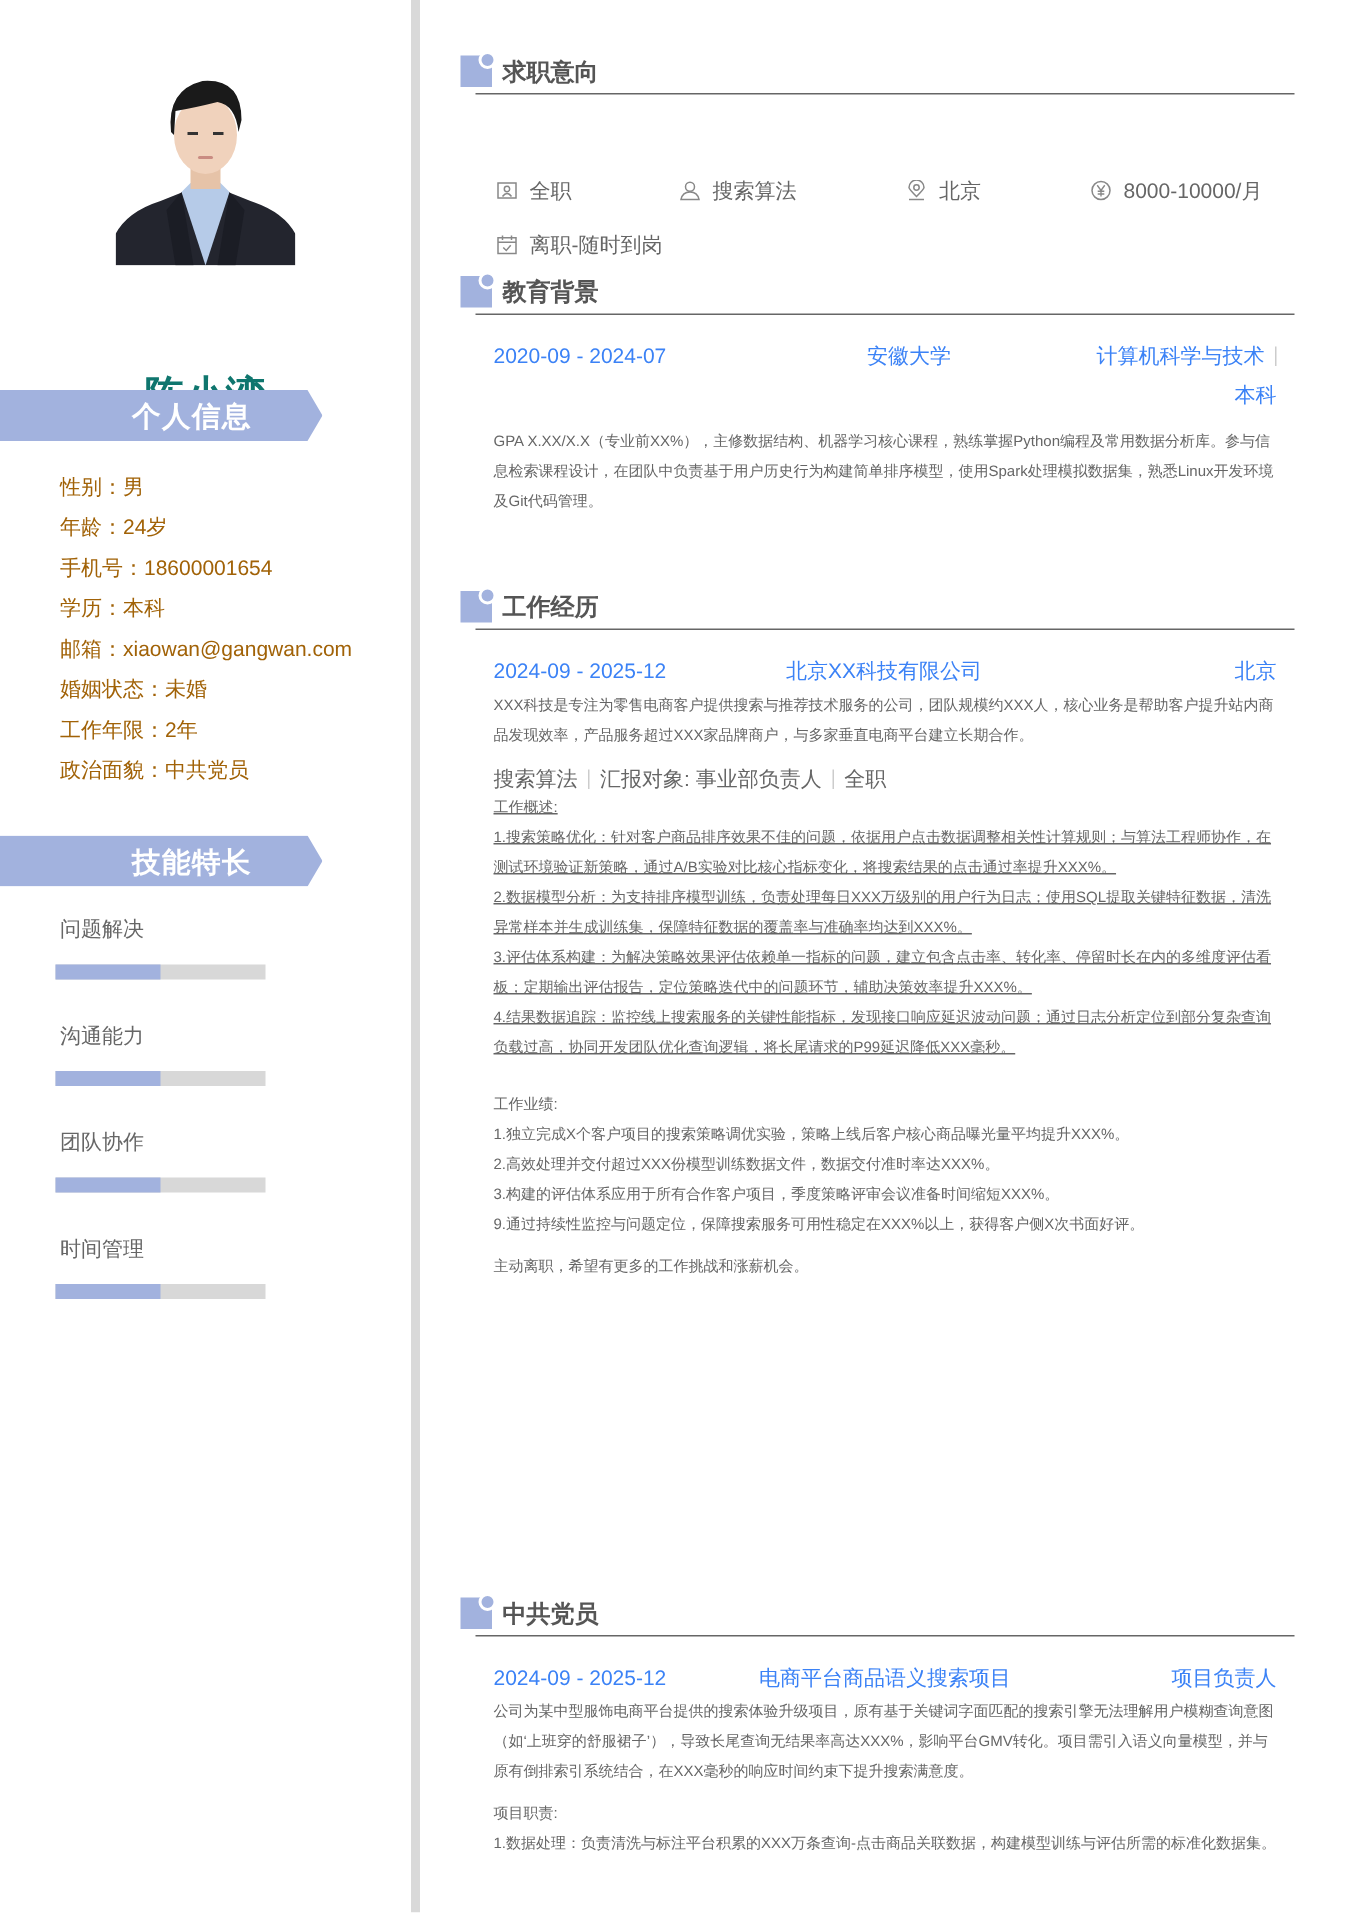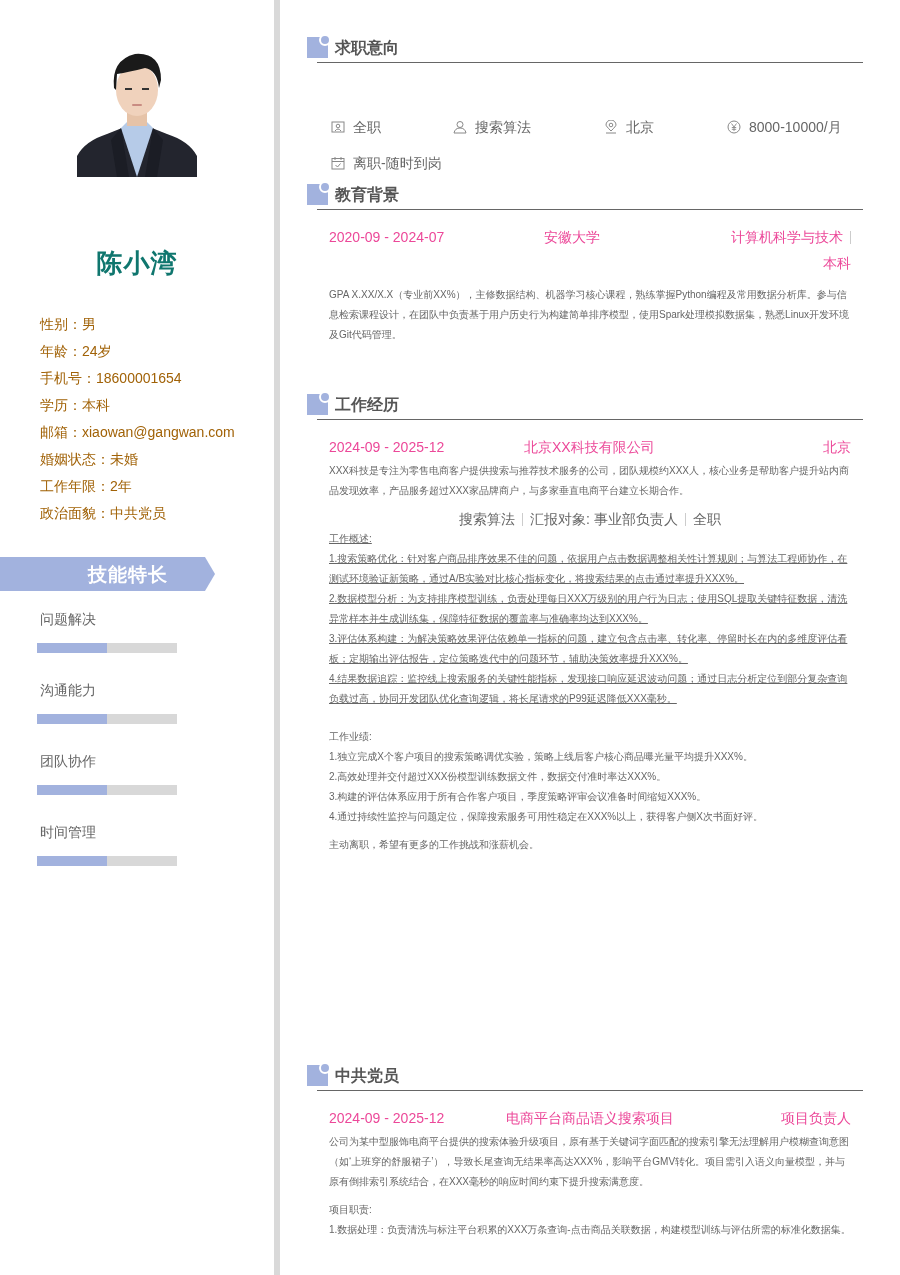--- a/index.html
+++ b/index.html
@@ -32,21 +32,21 @@
 
   
   .main { position: absolute; left: 307px; top: 0; width: 556px; }
   .section { position: absolute; left: 0; width: 556px; }
   .sec-head { position: relative; height: 30px; border-bottom: 1px solid #666; margin-left: 10px; width: 546px; }
   .sec-icon { position: absolute; left: -10px; top: 4px; width: 21px; height: 21px; background: #a2b2de; }
   .sec-icon::after { content: ""; position: absolute; right: -3px; top: -3px; width: 8px; height: 8px; border-radius: 50%; background: #a2b2de; border: 2px solid #fff; }
   .sec-title { position: absolute; left: 18px; top: 5px; font-size: 16px; font-weight: bold; color: #555; }
 
   .body-text { font-size: 10px; color: #666; line-height: 20px; }
-  .row3 { position: relative; height: 22px; font-size: 14px; color: #ec4899; }
+  .row3 { position: relative; height: 22px; font-size: 14px; color: #3b82f6; }
   .row3 .c1 { position: absolute; left: 22px; }
   .row3 .c3 { position: absolute; right: 12px; }
 
   .intent-grid { position: relative; height: 80px; }
   .intent { position: absolute; font-size: 14px; color: #666; white-space: nowrap; }
   .intent .ic { display: inline-block; width: 14px; height: 14px; vertical-align: -2px; margin-right: 8px; }
   .intent .ic svg { width: 14px; height: 14px; display: block; }
 
   .pad { padding-left: 22px; padding-right: 12px; }
   .tags { font-size: 14px; color: #666; }
@@ -75,20 +75,23 @@
 
       <rect x="48" y="44" width="7" height="2" fill="#333"></rect>
       <rect x="65" y="44" width="7" height="2" fill="#333"></rect>
 
       <rect x="55" y="60" width="10" height="2" rx="1" fill="#c98c82"></rect>
     </svg>
   </div>
 
   <div class="name">陈小湾</div>
 
+  <div class="banner banner-info">
+    <span>个人信息</span>
+  </div>
 
   <ul class="info-list">
     <li>性别：男</li>
     <li>年龄：24岁</li>
     <li>手机号：18600001654</li>
     <li>学历：本科</li>
     <li>邮箱：xiaowan@gangwan.com</li>
     <li>婚姻状态：未婚</li>
     <li>工作年限：2年</li>
     <li>政治面貌：中共党员</li>
@@ -170,56 +173,56 @@
     </div>
   </section>
 
   <section class="section" style="top:180px;">
     <div class="sec-head">
       <span class="sec-icon"></span>
       <span class="sec-title">教育背景</span>
     </div>
     <div class="row3" style="margin-top:19px;">
       <span class="c1">2020-09 - 2024-07</span>
-      <span style="position:absolute; left:237px;">安徽大学</span>
+      <span style="position:absolute; left:271px;">安徽大学</span>
       <span style="position:absolute; right:12px; text-align:right;"><span>计算机科学与技术</span><span class="tags"><span class="sep" style="margin-right:0;"></span></span></span>
     </div>
     <div class="row3" style="margin-top:4px;">
       <span class="c3">本科</span>
     </div>
     <p class="body-text pad" style="margin-top:8px;">GPA X.XX/X.X（专业前XX%），主修数据结构、机器学习核心课程，熟练掌握Python编程及常用数据分析库。参与信息检索课程设计，在团队中负责基于用户历史行为构建简单排序模型，使用Spark处理模拟数据集，熟悉Linux开发环境及Git代码管理。</p>
   </section>
 
   <section class="section" style="top:390px;">
     <div class="sec-head">
       <span class="sec-icon"></span>
       <span class="sec-title">工作经历</span>
     </div>
     <div class="row3" style="margin-top:19px;">
       <span class="c1">2024-09 - 2025-12</span>
       <span style="position:absolute; left:217px;">北京XX科技有限公司</span>
       <span class="c3">北京</span>
     </div>
     <p class="body-text pad" style="margin-top:0px;">XXX科技是专注为零售电商客户提供搜索与推荐技术服务的公司，团队规模约XXX人，核心业务是帮助客户提升站内商品发现效率，产品服务超过XXX家品牌商户，与多家垂直电商平台建立长期合作。</p>
-    <div class="tags pad" style="margin-top:8px; line-height:20px;text-align:center;">
+    <div class="tags pad" style="margin-top:8px; line-height:20px;">
       <span>搜索算法</span><span class="sep"></span><span>汇报对象: 事业部负责人</span><span class="sep"></span><span>全职</span>
     </div>
     <div class="body-text pad" style="text-decoration:underline;">
       <div>工作概述:</div>
       <div>1.搜索策略优化：针对客户商品排序效果不佳的问题，依据用户点击数据调整相关性计算规则；与算法工程师协作，在测试环境验证新策略，通过A/B实验对比核心指标变化，将搜索结果的点击通过率提升XXX%。</div>
       <div>2.数据模型分析：为支持排序模型训练，负责处理每日XXX万级别的用户行为日志；使用SQL提取关键特征数据，清洗异常样本并生成训练集，保障特征数据的覆盖率与准确率均达到XXX%。</div>
       <div>3.评估体系构建：为解决策略效果评估依赖单一指标的问题，建立包含点击率、转化率、停留时长在内的多维度评估看板；定期输出评估报告，定位策略迭代中的问题环节，辅助决策效率提升XXX%。</div>
       <div>4.结果数据追踪：监控线上搜索服务的关键性能指标，发现接口响应延迟波动问题；通过日志分析定位到部分复杂查询负载过高，协同开发团队优化查询逻辑，将长尾请求的P99延迟降低XXX毫秒。</div>
     </div>
     <div class="body-text pad" style="margin-top:18px;">
       <div>工作业绩:</div>
       <div>1.独立完成X个客户项目的搜索策略调优实验，策略上线后客户核心商品曝光量平均提升XXX%。</div>
       <div>2.高效处理并交付超过XXX份模型训练数据文件，数据交付准时率达XXX%。</div>
       <div>3.构建的评估体系应用于所有合作客户项目，季度策略评审会议准备时间缩短XXX%。</div>
-      <div>4.通过持续性监控与问题定位，保障搜索服务可用性稳定在XXX%以上，获得客户侧X次书面好评。</div>
+      <div>9.通过持续性监控与问题定位，保障搜索服务可用性稳定在XXX%以上，获得客户侧X次书面好评。</div>
     </div>
     <p class="body-text pad" style="margin-top:8px;">主动离职，希望有更多的工作挑战和涨薪机会。</p>
   </section>
 
   <section class="section" style="top:1061px;">
     <div class="sec-head">
       <span class="sec-icon"></span>
       <span class="sec-title">中共党员</span>
     </div>
     <div class="row3" style="margin-top:19px;">

